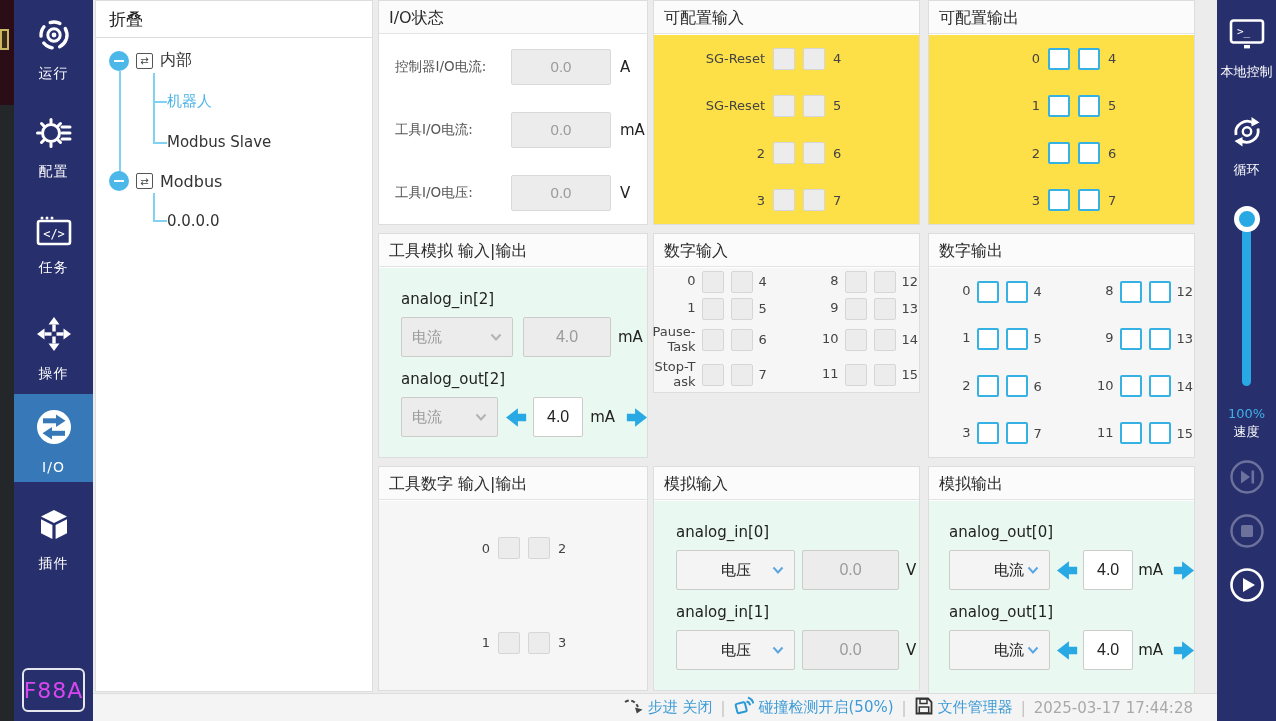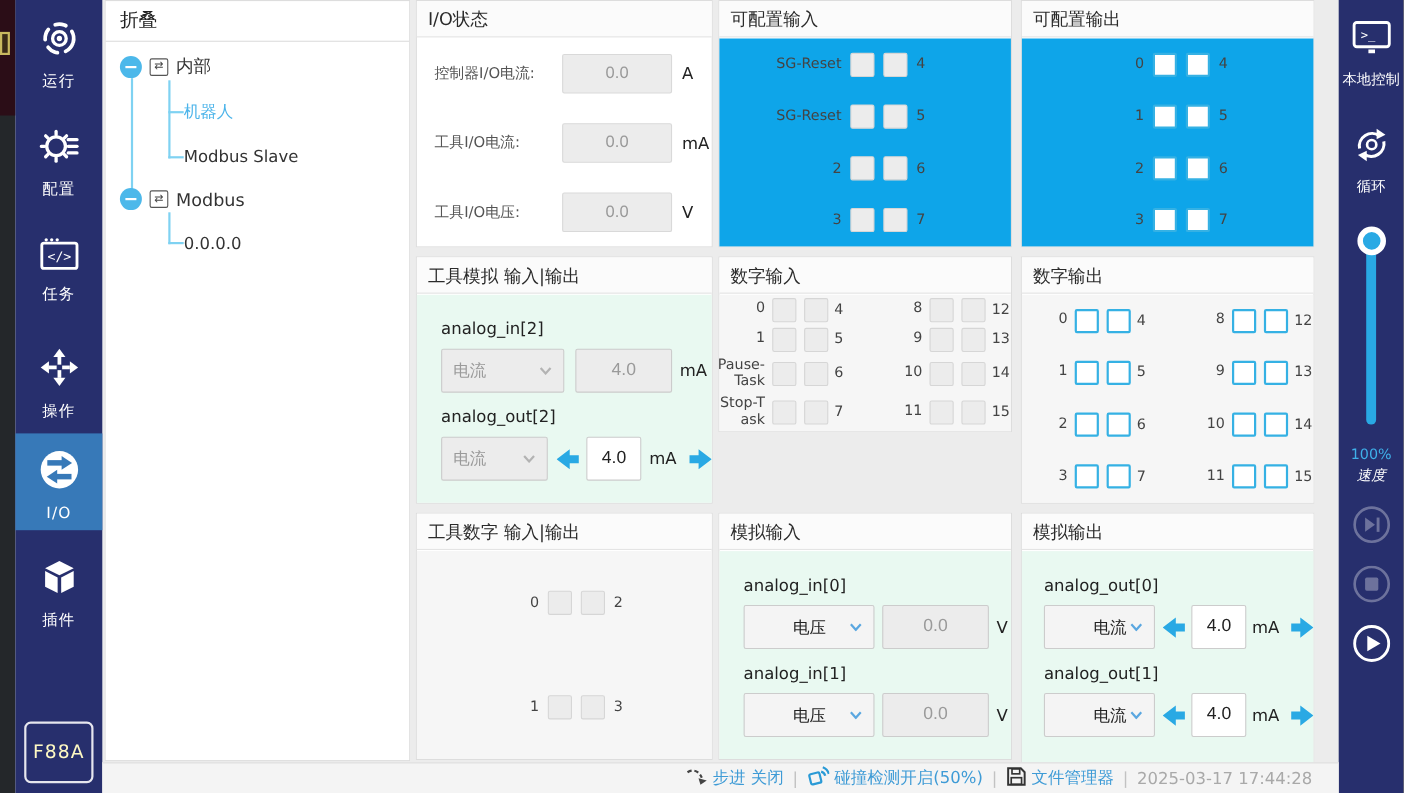--- a/index.html
+++ b/index.html
@@ -10,39 +10,39 @@
   .edge-strip { position:absolute; left:0; top:0; width:14px; height:721px; background:#24272a; }
   .edge-strip .maroon { position:absolute; left:0; top:0; width:14px; height:105px; background:#2b0d17; }
   .edge-strip .mini-box { position:absolute; left:0; top:29px; width:9px; height:21px; border:2px solid #c8b860; background:#3a2a18; }
 
   
   .sidebar { position:absolute; left:14px; top:0; width:79px; height:721px; background:#272f6d; display:flex; flex-direction:column; align-items:stretch; }
   .side-item { display:flex; flex-direction:column; align-items:center; gap:9px; padding-top:12px; height:84px; cursor:pointer; }
   .side-item .lbl { color:#fff; font-size:14px; letter-spacing:1px; }
   .side-item.active { background:#3779b8; height:88px; padding-top:14px; }
   .mt1{margin-top:6px;} .mt2{margin-top:14px;} .mt3{margin-top:16px;} .mt4{margin-top:16px;} .mt5{margin-top:6px;} .mt6{margin-top:14px;}
-  .badge-box { position:absolute; left:8px; bottom:9px; width:63px; height:56px; border:2px solid #e6e6ee; border-radius:6px; display:flex; align-items:center; justify-content:center; color:#fef9c3; font-size:17px; letter-spacing:1px; }
+  .badge-box { position:absolute; left:8px; bottom:9px; width:63px; height:44px; border:2px solid #e6e6ee; border-radius:6px; display:flex; align-items:center; justify-content:center; color:#d946ef; font-size:22px; letter-spacing:1px; }
 
   
   .tree-panel { position:absolute; left:95px; top:0; width:278px; height:692px; background:#fff; border:1px solid #ddd; }
   .tree-header { height:37px; line-height:37px; padding-left:13px; font-size:17px; color:#222; border-bottom:1px solid #ddd; }
   .tline { position:absolute; background:#7fd2f2; }
   .tree-row { position:absolute; display:flex; align-items:center; gap:7px; }
   .minus-circle { width:20px; height:20px; border-radius:50%; background:#4cb8ea; display:flex; align-items:center; justify-content:center; cursor:pointer; flex:none; }
   .minus-circle i { display:block; width:10px; height:2px; background:#fff; }
   .xchg { width:17px; height:16px; border:1px solid #555; border-radius:2px; font-size:10px; color:#444; display:flex; align-items:center; justify-content:center; flex:none; }
   .tree-lbl { font-size:16px; color:#333; cursor:pointer; }
   .tree-child { position:absolute; font-size:15px; color:#333; cursor:pointer; }
   .tree-child.selected { color:#4cb4ea; }
 
   
   .panel { position:absolute; background:#fff; border:1px solid #ddd; }
   .panel-header { height:33px; line-height:33px; padding-left:10px; font-size:16px; color:#2b2b2b; background:#fbfbfb; border-bottom:1px solid #e4e4e4; }
   .panel-body { position:absolute; left:0; right:0; top:34px; bottom:0; }
-  .body-yellow { background:#0ea5e9; }
+  .body-yellow { background:#fde047; }
   .body-mint { background:#e9f9f1; }
   .body-gray { background:#f6f6f6; }
 
   
   .io-row { display:flex; align-items:center; padding:0 12px 0 16px; }
   .io-row .io-lbl { width:116px; font-size:13.5px; color:#555; flex:none; }
   .io-box { width:100px; height:36px; background:#ececec; border:1px solid #d9d9d9; color:#9a9a9a; font-size:15px; text-align:center; border-radius:2px; }
   .io-unit { margin-left:9px; font-size:15px; color:#222; }
   .col-rows { display:flex; flex-direction:column; justify-content:space-around; height:100%; }
 
@@ -77,21 +77,21 @@
   .an-unit { font-size:15px; color:#222; margin-left:7px; }
   .step-arrow { display:flex; align-items:center; cursor:pointer; flex:none; }
 
   
   .rightbar { position:absolute; left:1217px; top:0; width:59px; height:721px; background:#272f6d; }
   .r-item { position:absolute; left:0; width:59px; display:flex; flex-direction:column; align-items:center; gap:8px; cursor:pointer; }
   .r-item .lbl { color:#fff; font-size:13px; white-space:nowrap; }
   .slider-track { position:absolute; left:25px; top:219px; width:9px; height:167px; border-radius:5px; background:#29a9e4; cursor:pointer; }
   .slider-handle { position:absolute; left:17px; top:206px; width:26px; height:26px; border-radius:50%; background:#29a9e4; border:5px solid #fff; cursor:grab; }
   .speed-val { position:absolute; left:0; top:406px; width:59px; text-align:center; color:#3fb0ea; font-size:13px; }
-  .speed-lbl { position:absolute; left:0; top:423px; width:59px; text-align:center; color:#fff; font-size:13px;font-style:italic; }
+  .speed-lbl { position:absolute; left:0; top:423px; width:59px; text-align:center; color:#fff; font-size:13px; }
   .ctl-btn { position:absolute; left:13px; width:34px; height:34px; cursor:pointer; }
   .ctl-btn.dim { opacity:0.32; }
 
   
   .statusbar { position:absolute; left:93px; top:693px; width:1124px; height:28px; background:#f4f4f4; border-top:1px solid #ddd; display:flex; align-items:center; justify-content:flex-end; padding-right:24px; gap:8px; font-size:15px; }
   .sb-link { color:#3e9bd6; cursor:pointer; display:flex; align-items:center; gap:5px; }
   .sb-sep { color:#c2c2c2; }
   .sb-time { color:#a9a9a9; }
 </style>
 </head>

